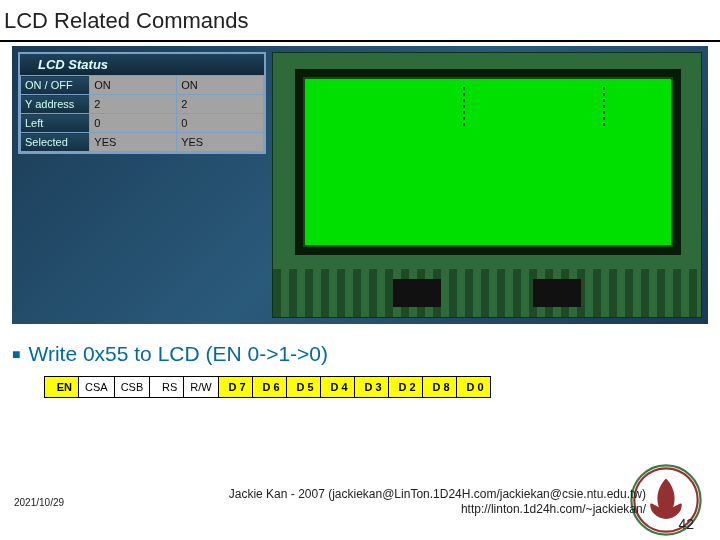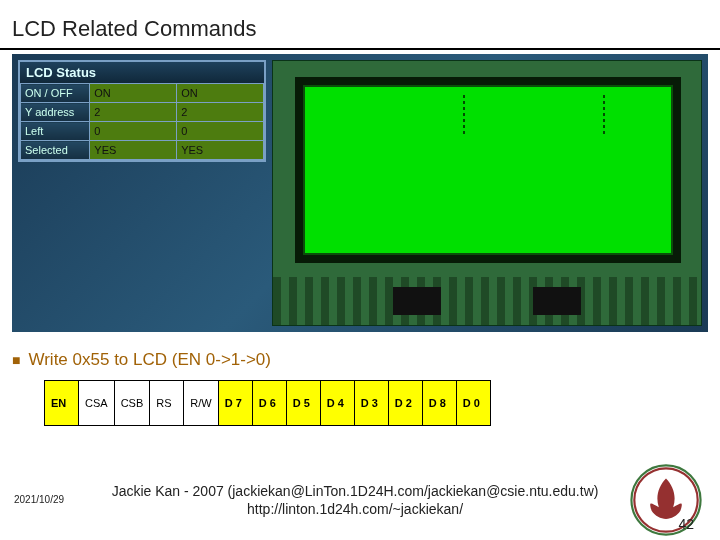--- a/index.html
+++ b/index.html
@@ -1,40 +1,40 @@
 <!DOCTYPE html>
 <html><head>
 <meta charset="utf-8">
 <style>
   * { box-sizing: border-box; margin: 0; padding: 0; }
   body { width: 720px; height: 540px; font-family: Arial, sans-serif; background: #fff; position: relative; overflow: hidden; }
-  .title { font-size: 22px; padding: 8px 12px 6px; border-bottom: 2px solid #000; color: #222; margin-top: 8px; }
+  .title { font-size: 22px; padding: 8px 4px 6px; border-bottom: 2px solid #000; color: #222; }
   .panel-area { position: relative; width: 696px; height: 278px; margin: 4px 12px 0; background: linear-gradient(135deg, #1a3a55 0%, #2a5a7a 50%, #1a3a55 100%); overflow: hidden; }
   .status-box { position: absolute; left: 6px; top: 6px; width: 248px; border: 2px solid #7aa0c5; background: #0f2638; }
-  .status-title { background: linear-gradient(to bottom,#1e415c,#10283a); color: #dff; font-weight: bold; font-size: 13px; padding: 3px 6px; }
+  .status-title { background: linear-gradient(to bottom,#1e415c,#10283a); color: #dff; font-weight: bold; font-size: 13px; padding: 3px 18px; font-style: italic; }
   .status-table { width: 100%; border-collapse: collapse; }
   .status-table th, .status-table td { border: 1px solid #7aa0c5; font-size: 11px; padding: 3px 4px; }
   .status-table th { background: linear-gradient(to bottom,#234862,#152f42); color: #cfe; font-weight: normal; text-align: center; }
   .status-table .rowlabel { background: linear-gradient(to bottom,#234862,#152f42); color: #cfe; width: 70px; }
-  .status-table .cell { background: #4d7c0f; color: #111; width: 89px; }
+  .status-table .cell { background: #a3a3a3; color: #111; width: 89px; }
   .lcd-board { position: absolute; right: 6px; top: 6px; width: 430px; height: 266px; background: #2f6a3a; border: 1px solid #0a3318; }
   .lcd-screen { position: absolute; left: 22px; top: 16px; width: 386px; height: 186px; background: #00e000; border: 8px solid #071b07; box-shadow: inset 0 0 0 2px #0a500a; }
   .lcd-col { position: absolute; top: 10px; width: 2px; height: 40px; background: repeating-linear-gradient(to bottom,#004c00 0 3px,transparent 3px 6px); }
   .board-bottom { position: absolute; left: 0; bottom: 0; width: 100%; height: 48px; background: repeating-linear-gradient(90deg,#1f4a26 0 8px,#2f6a3a 8px 16px); }
   .chip { position: absolute; bottom: 10px; width: 48px; height: 28px; background: #111; }
-  .bullet-line { margin: 18px 12px 0; font-size: 17px; color: #a16207; display: flex; align-items: center; gap: 8px; text-align: right; }
+  .bullet-line { margin: 18px 12px 0; font-size: 21px; color: #0369a1; display: flex; align-items: center; gap: 8px; text-align: right; }
   .bullet-line::before { content: "■"; font-size: 14px; }
   .cmd-table-wrap { margin: 10px 0 0 44px; }
   .cmd-table { border-collapse: collapse; }
-  .cmd-table td, .cmd-table th { border: 1px solid #000; font-size: 11px; text-align: left; padding: 16px 6px; min-width: 34px; }
+  .cmd-table td, .cmd-table th { border: 1px solid #000; font-size: 11px; text-align: right; padding: 4px 6px; min-width: 34px; }
   .hdr-yellow { background: #ffff00; }
   .hdr-white { background: #fff; font-weight: normal; border-radius: 9px; }
   .val-row { background: #fffde0; }
   .footer { position: absolute; bottom: 22px; left: 0; width: 100%; display: flex; align-items: center; justify-content: space-between; padding: 0 14px; font-size: 10px; color: #222; }
-  .footer-center { text-align: center; flex: 1; font-size: 14px; line-height: 1.3; }
+  .footer-center { text-align: right; flex: 1; font-size: 12px; line-height: 1.3; }
   .crest { position: absolute; right: 18px; bottom: 4px; width: 72px; height: 72px; opacity: 0.9; }
   .pagenum { position: absolute; right: 26px; bottom: 8px; font-size: 14px; color: #222; }
 </style>
 </head>
 <body>
 
 <div class="title">LCD Related Commands</div>
 
 <div class="panel-area">
   <div class="status-box">

